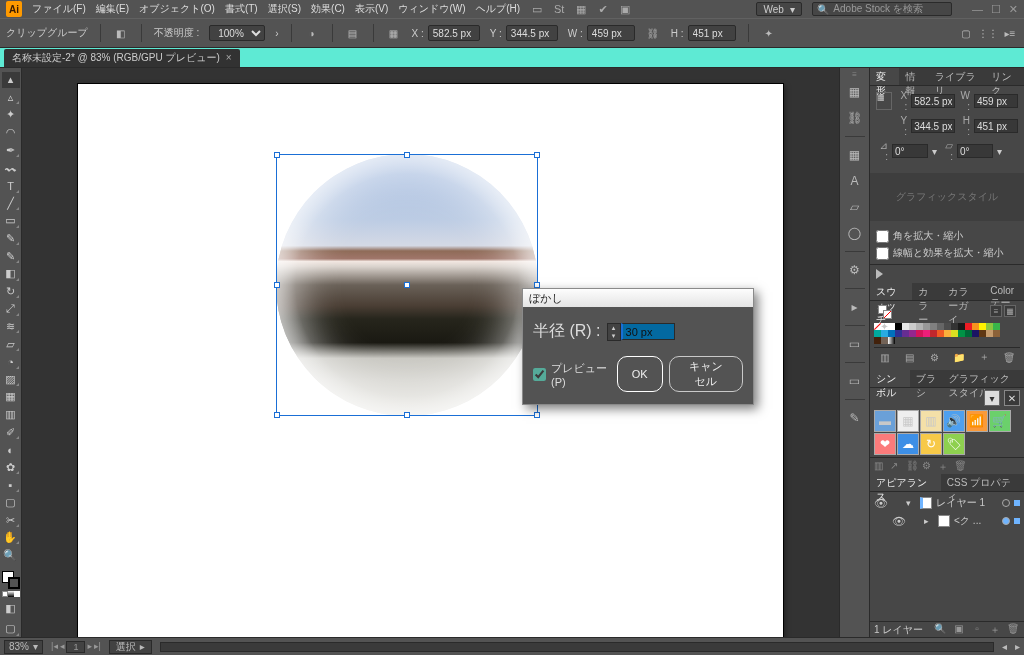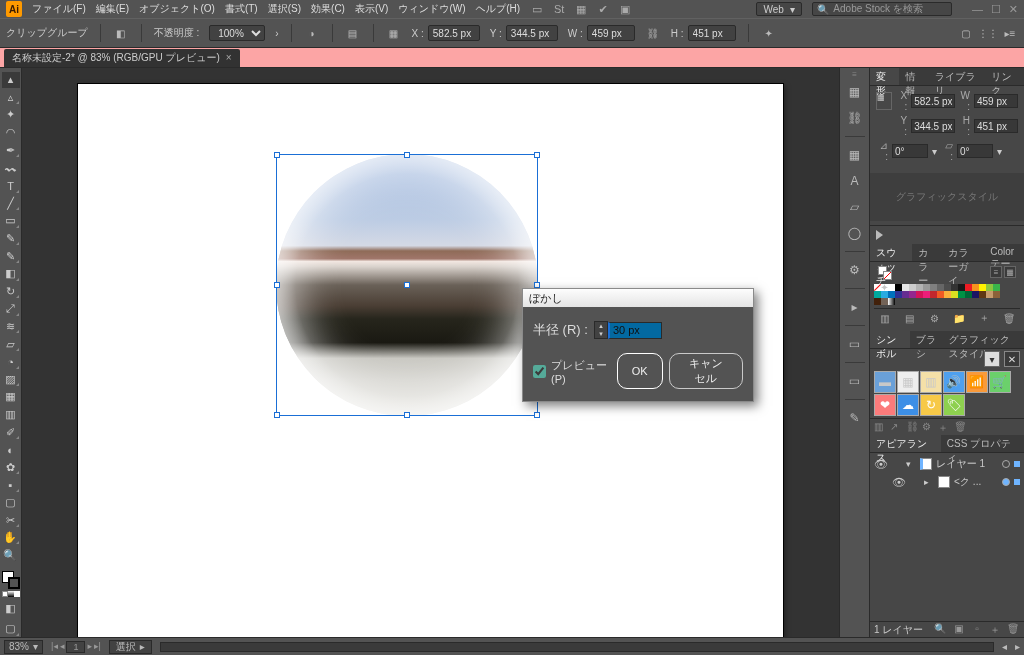--- a/index.html
+++ b/index.html
@@ -19,21 +19,21 @@
 
 
 .controlbar { height: 30px; background: #535353; border-top: 1px solid #616161; border-bottom: 1px solid #2a2a2a; display: flex; align-items: center; padding: 0 6px; gap: 10px; font-size: 10px; color: #ccc; }
 .controlbar .cb-group { display: flex; align-items: center; gap: 4px; }
 .controlbar select, .controlbar input.cb-input { background: #424242; border: 1px solid #2a2a2a; border-radius: 2px; color: #ddd; font-size: 10px; height: 16px; padding: 0 4px; }
 .controlbar .sep { width: 1px; height: 18px; background: #3a3a3a; margin: 0 2px; }
 .controlbar .ci { width: 16px; height: 16px; display:flex; align-items:center; justify-content:center; border:1px solid transparent; color:#bbb; font-size:10px; }
 .controlbar .right { margin-left: auto; display:flex; gap:6px; }
 
 
-.tabbar { height: 20px; background: #fca5a5; display: flex; align-items: center; padding-left: 4px; border-bottom: 1px solid #2a2a2a; }
+.tabbar { height: 20px; background: #5eead4; display: flex; align-items: center; padding-left: 4px; border-bottom: 1px solid #2a2a2a; }
 .tabbar .tab { background: #323232; height: 18px; display: flex; align-items: center; padding: 0 8px; gap: 6px; color: #ccc; font-size: 10px; border-top-left-radius: 2px; border-top-right-radius: 2px; }
 .tabbar .tab .close { color: #aaa; cursor:pointer; }
 
 
 .main { display: flex; height: calc(100% - 18px - 30px - 20px - 18px); }
 .toolbox { width: 22px; background: #535353; display: flex; flex-direction: column; align-items: center; padding-top: 4px; gap: 2px; border-right: 1px solid #2a2a2a; }
 .toolbox .tool { width: 18px; height: 18px; display: flex; align-items: center; justify-content: center; color: #ccc; font-size: 11px; cursor: pointer; position:relative; }
 .toolbox .tool.active { background: #3a3a3a; }
 .toolbox .tool .corner { position:absolute; bottom:1px; right:1px; width:0; height:0; border-left:3px solid transparent; border-bottom:3px solid #888; }
 .toolbox .swatchzone { margin-top: 6px; display:flex; flex-direction:column; align-items:center; gap:2px;}
@@ -142,21 +142,21 @@
 .statusbar .nav-arrows { display:flex; gap:2px;}
 .statusbar .nav-arrows span { color:#999; font-size:9px; cursor:pointer;}
 .statusbar .sel-label { background:#424242; border:1px solid #2a2a2a; padding:0 6px; height:14px; display:flex; align-items:center;}
 .statusbar .scroll-track { flex:1; height:10px; background:#3a3a3a; border:1px solid #2a2a2a; position:relative;}
 
 
 .dialog { position: absolute; left: 522px; top: 288px; width: 232px; background: #535353; border: 1px solid #8a8a8a; box-shadow: 4px 4px 10px rgba(0,0,0,.5); }
 .dialog .titlebar { height: 18px; background: linear-gradient(#fdfdfd, #e4e4e4); color: #222; font-size: 11px; display: flex; align-items: center; padding: 0 6px; }
 .dialog .body { padding: 14px 10px 12px; display:flex; flex-direction:column; gap:14px;}
 .dialog .row { display:flex; align-items:center; gap:6px;}
-.dialog .row label { color:#ddd; font-size:13px; }
+.dialog .row label { color:#ddd; font-size:16px; }
 .dialog .stepper { display:flex; align-items:center;}
 .dialog .stepper .btns { display:flex; flex-direction:column; border:1px solid #2a2a2a;}
 .dialog .stepper .btns span { width:12px; height:8px; background:#424242; color:#ccc; font-size:7px; display:flex; align-items:center; justify-content:center; cursor:pointer;}
 .dialog .stepper input { background:#0369a1; border:1px solid #2a2a2a; border-left:2px solid #1a6fd6; color:#111; height:17px; width:54px; padding:0 3px; font-size:11px;}
 .dialog .footer-row { display:flex; align-items:center; justify-content:space-between;}
 .dialog .preview-check { display:flex; align-items:center; gap:5px; color:#ddd; font-size:11px;}
 .dialog .preview-check input { accent-color:#5a9; }
 .dialog .buttons { display:flex; gap:6px;}
 .dialog .buttons button { background: transparent; border:1px solid #c9c9c9; border-radius: 10px; color:#eee; font-size:11px; padding: 2px 14px; cursor:pointer;}
 .dialog .buttons button.primary { border-color:#fff; }
@@ -356,20 +356,30 @@
       <div>
         <span class="lbl">⊿ :</span>
         <input class="num" style="width: 36px;" value="0°">
         <span>▾</span>
         <span class="lbl">▱ :</span>
         <input class="num" style="width: 36px;" value="0°">
         <span>▾</span>
       </div>
     </div>
     <div class="shape-placeholder">グラフィックスタイル</div>
+    <div class="expand-opts">
+      <label>
+          <input type="checkbox" style=""> 
+          <span>角を拡大・縮小</span>
+        </label>
+      <label>
+          <input type="checkbox" style=""> 
+          <span>線幅と効果を拡大・縮小</span>
+        </label>
+    </div>
     <div class="play-row">
       <div class="triangle"></div>
     </div>
 
     <div class="panel-tabs">
       <div class="pt active">スウォッチ</div>
       <div class="pt">カラー</div>
       <div class="pt">カラーガイ</div>
       <div class="pt">Color テー</div>
     </div>

